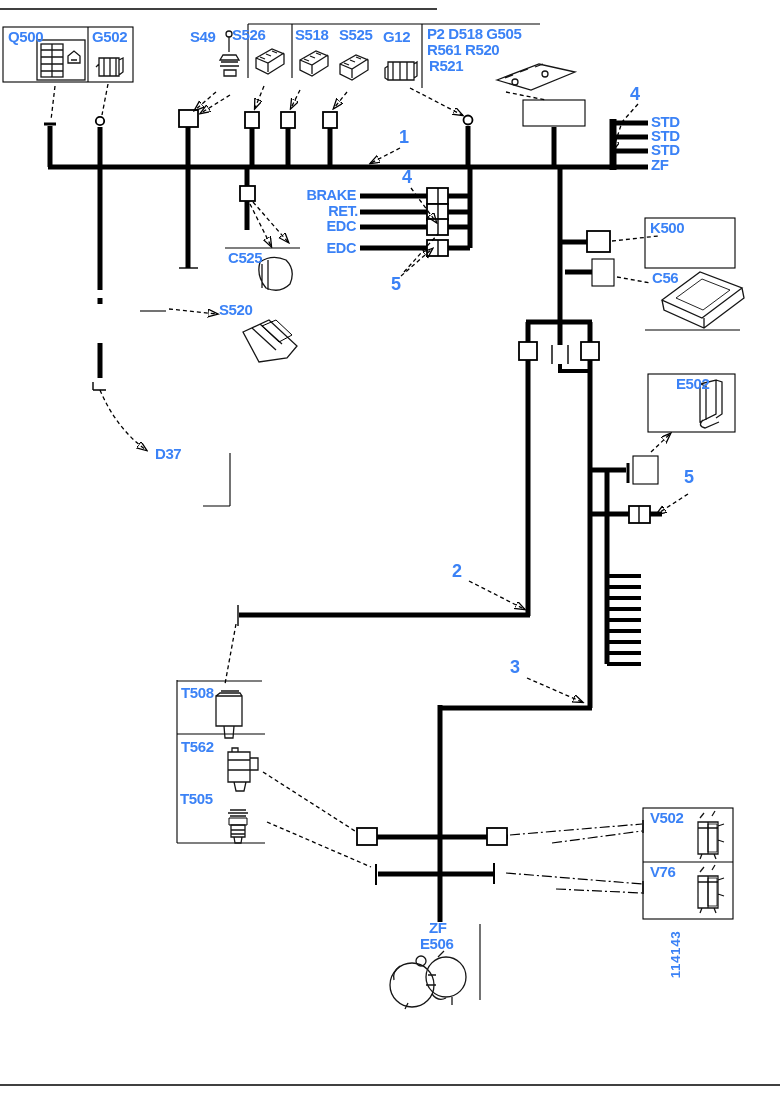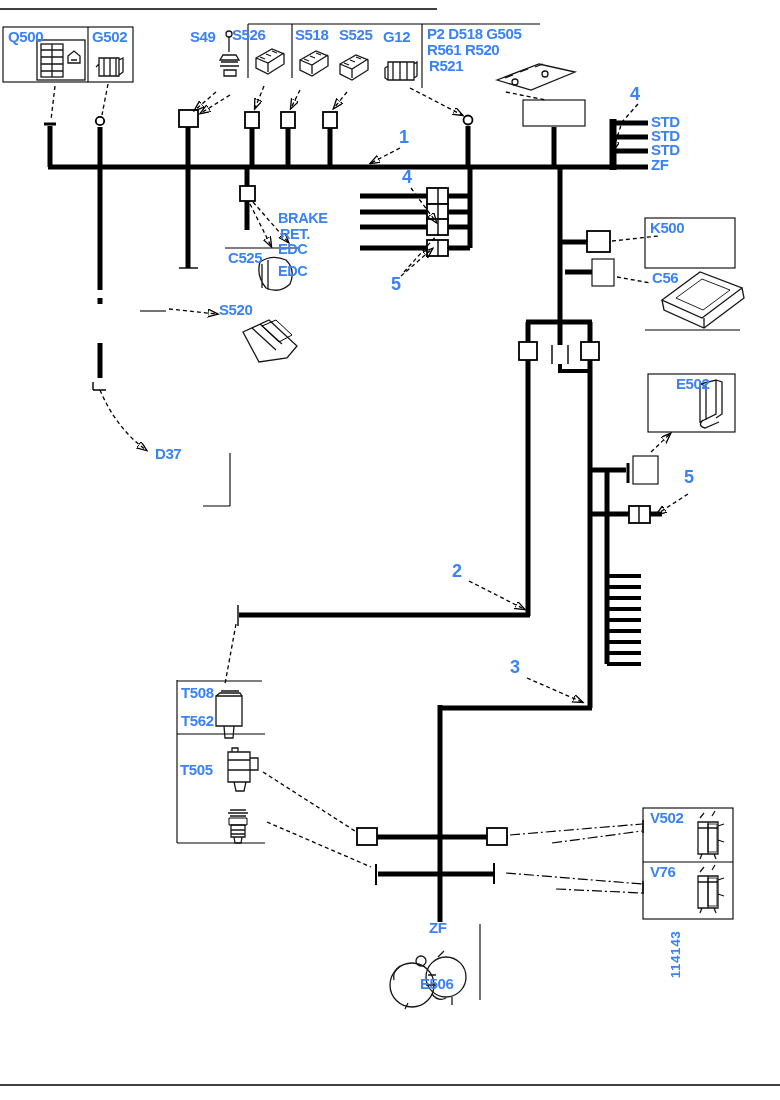--- a/index.html
+++ b/index.html
@@ -13,21 +13,21 @@
   .w7{stroke-width:7;}
   .thin{stroke-width:1.4;}
   .box{stroke-width:1.1;}
   .conn{fill:#fff;stroke-width:1.8;}
   .dash{stroke-width:1.3;stroke-dasharray:4 3;}
   .chain{stroke-width:1.2;stroke-dasharray:10 3 2 3;}
   .sk{stroke:#161616;stroke-width:1.3;fill:none;}
   .lbl{position:absolute;font-weight:bold;font-size:15px;letter-spacing:-0.4px;white-space:nowrap;line-height:1.05;}
   .sm{font-size:15px;}
   .num{font-size:18px;}
-  .rlbl{position:absolute;width:78px;font-weight:bold;font-size:14.5px;letter-spacing:-0.4px;margin-top:23px;}
+  .rlbl{position:absolute;width:78px;text-align:right;font-weight:bold;font-size:14.5px;letter-spacing:-0.4px;}
   .docnum{position:absolute;left:646px;top:924px;width:60px;height:60px;display:flex;align-items:center;justify-content:center;}
   .docnum span{display:block;transform:rotate(-90deg);font-weight:bold;font-size:13.5px;letter-spacing:0.5px;}
 </style>
 </head>
 <body>
 
 <div id="canvas">
 
 <svg width="780" height="1100" viewBox="0 0 780 1100">
   <defs>
@@ -298,24 +298,24 @@
 <div class="lbl" style="left:219px;top:302px">S520</div>
 <div class="lbl" style="left:155px;top:446px">D37</div>
 <div class="lbl" style="left:650px;top:220px">K500</div>
 <div class="lbl" style="left:652px;top:270px">C56</div>
 <div class="lbl" style="left:676px;top:376px">E502</div>
 <div class="lbl num" style="left:684px;top:468px">5</div>
 <div class="lbl num" style="left:452px;top:562px">2</div>
 <div class="lbl num" style="left:510px;top:658px">3</div>
 
 <div class="lbl" style="left:181px;top:685px">T508</div>
-<div class="lbl" style="left:181px;top:713px">T562</div>
-<div class="lbl" style="left:180px;top:762px">T505</div>
+<div class="lbl" style="left:181px;top:739px">T562</div>
+<div class="lbl" style="left:180px;top:791px">T505</div>
 <div class="lbl" style="left:650px;top:810px">V502</div>
 <div class="lbl" style="left:650px;top:864px">V76</div>
 <div class="lbl" style="left:429px;top:920px">ZF</div>
-<div class="lbl" style="left:420px;top:976px">E506</div>
+<div class="lbl" style="left:420px;top:936px">E506</div>
 
 <div class="docnum">
       <span>114143</span>
     </div>
 
 </div>
 
 </body></html>

